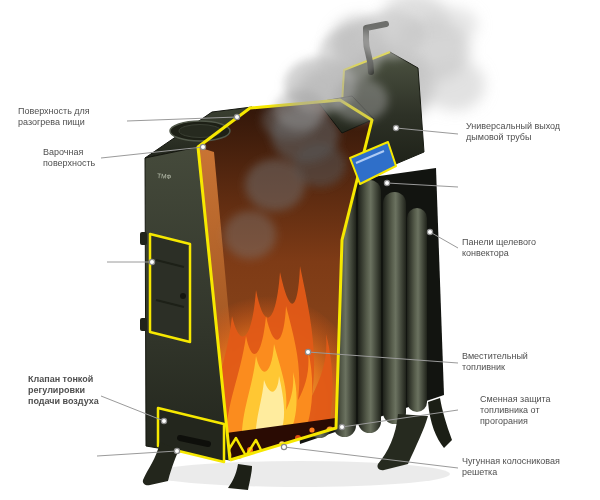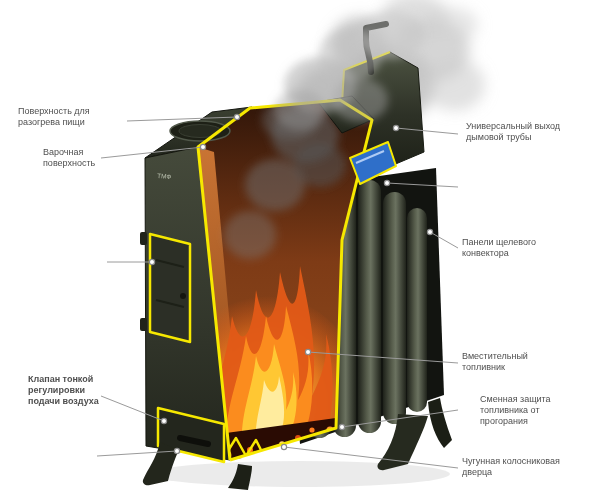--- a/index.html
+++ b/index.html
@@ -206,15 +206,15 @@
   </svg>
 
   <div class="callout" style="left:18px;top:106px;width:100px;">Поверхность для разогрева пищи</div>
   <div class="callout" style="left:43px;top:147px;width:62px;">Варочная поверхность</div>
   <div class="callout" style="left:28px;top:374px;width:78px;font-weight:bold;">Клапан тонкой регулировки подачи воздуха</div>
 
   <div class="callout right" style="left:466px;top:121px;width:102px;">Универсальный выход дымовой трубы</div>
   <div class="callout right" style="left:462px;top:237px;width:84px;">Панели щелевого конвектора</div>
   <div class="callout right" style="left:462px;top:351px;width:80px;">Вместительный топливник</div>
   <div class="callout right" style="left:480px;top:394px;width:84px;">Сменная защита топливника от прогорания</div>
-  <div class="callout right" style="left:462px;top:456px;width:108px;">Чугунная колосниковая дверца</div>
+  <div class="callout right" style="left:462px;top:456px;width:108px;">Чугунная колосниковая решетка</div>
 
 </div>
 
 </body></html>

